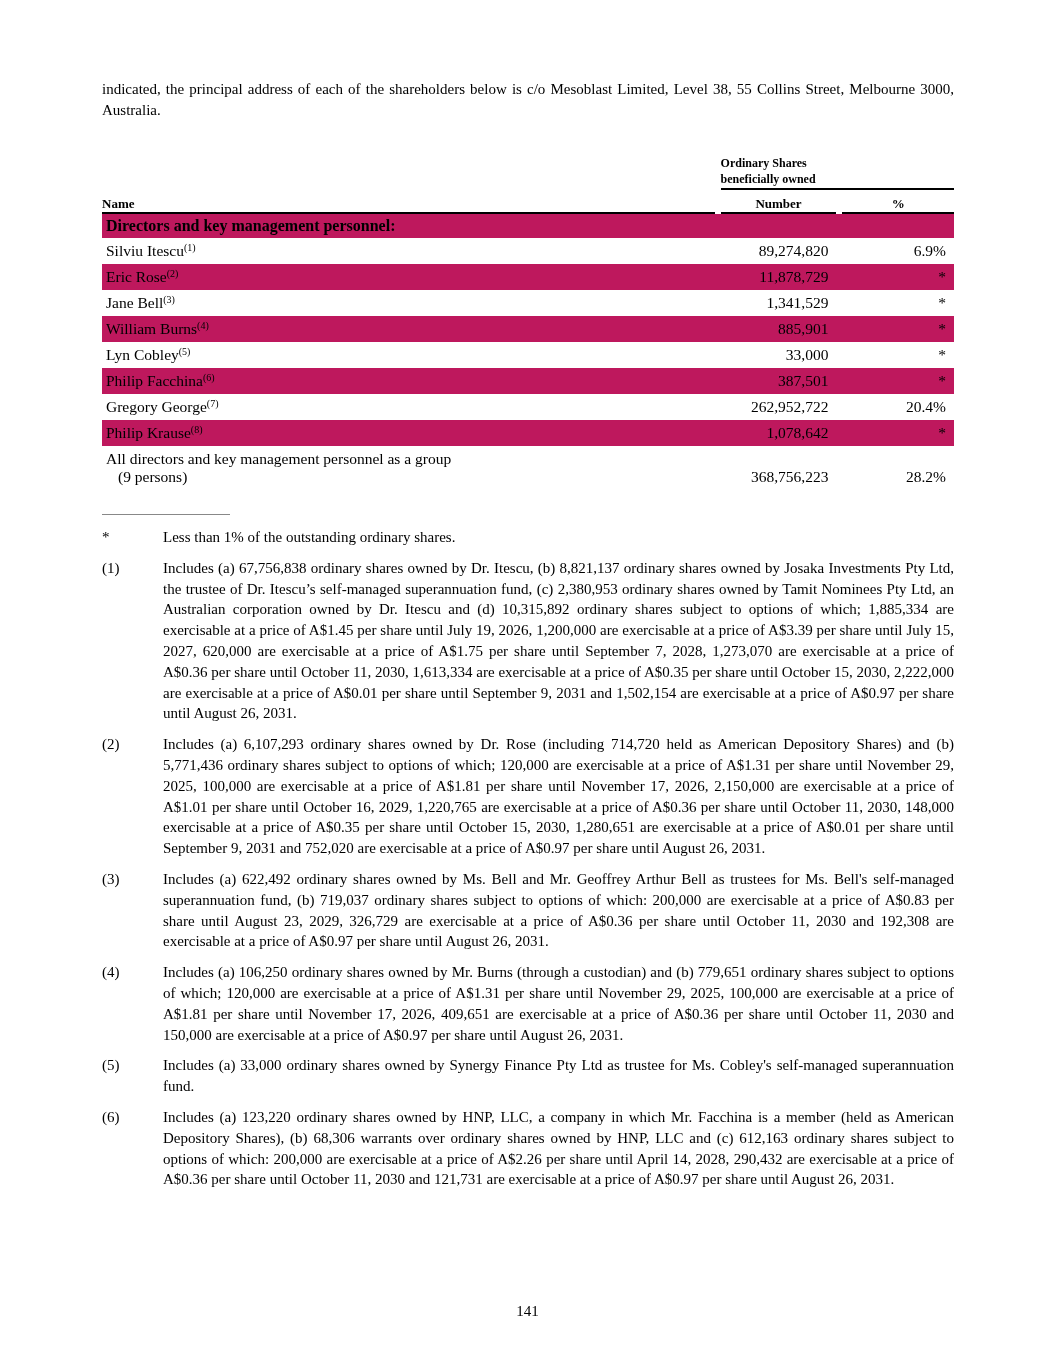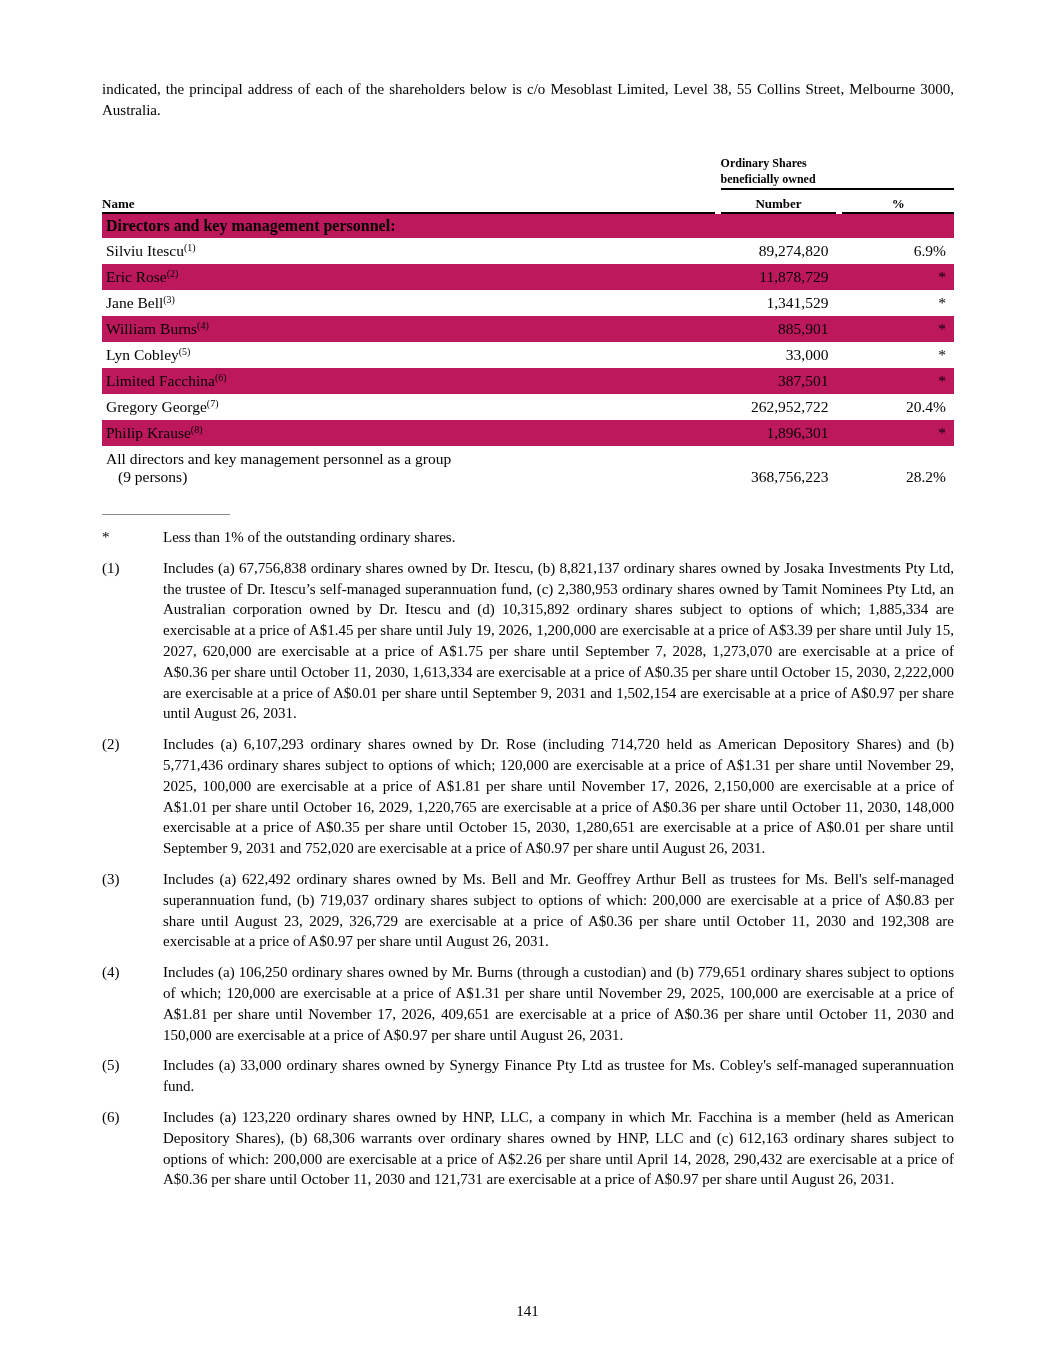--- a/index.html
+++ b/index.html
@@ -101,37 +101,37 @@
           <td class="pct">*</td>
         </tr>
         <tr class="row">
           <td class="name"><span>Lyn Cobley</span><sup>(5)</sup></td>
           <td></td>
           <td class="num">33,000</td>
           <td></td>
           <td class="pct">*</td>
         </tr>
         <tr class="row band">
-          <td class="name"><span>Limited Facchina</span><sup>(6)</sup></td>
+          <td class="name"><span>Philip Facchina</span><sup>(6)</sup></td>
           <td></td>
           <td class="num">387,501</td>
           <td></td>
           <td class="pct">*</td>
         </tr>
         <tr class="row">
           <td class="name"><span>Gregory George</span><sup>(7)</sup></td>
           <td></td>
           <td class="num">262,952,722</td>
           <td></td>
           <td class="pct">20.4%</td>
         </tr>
         <tr class="row band">
           <td class="name"><span>Philip Krause</span><sup>(8)</sup></td>
           <td></td>
-          <td class="num">1,896,301</td>
+          <td class="num">1,078,642</td>
           <td></td>
           <td class="pct">*</td>
         </tr>
       </tbody>
     <tbody>
         <tr class="total">
       <td class="name">
         <div>All directors and key management personnel as a group</div>
         <div class="total-label-2">(9 persons)</div>
       </td>

